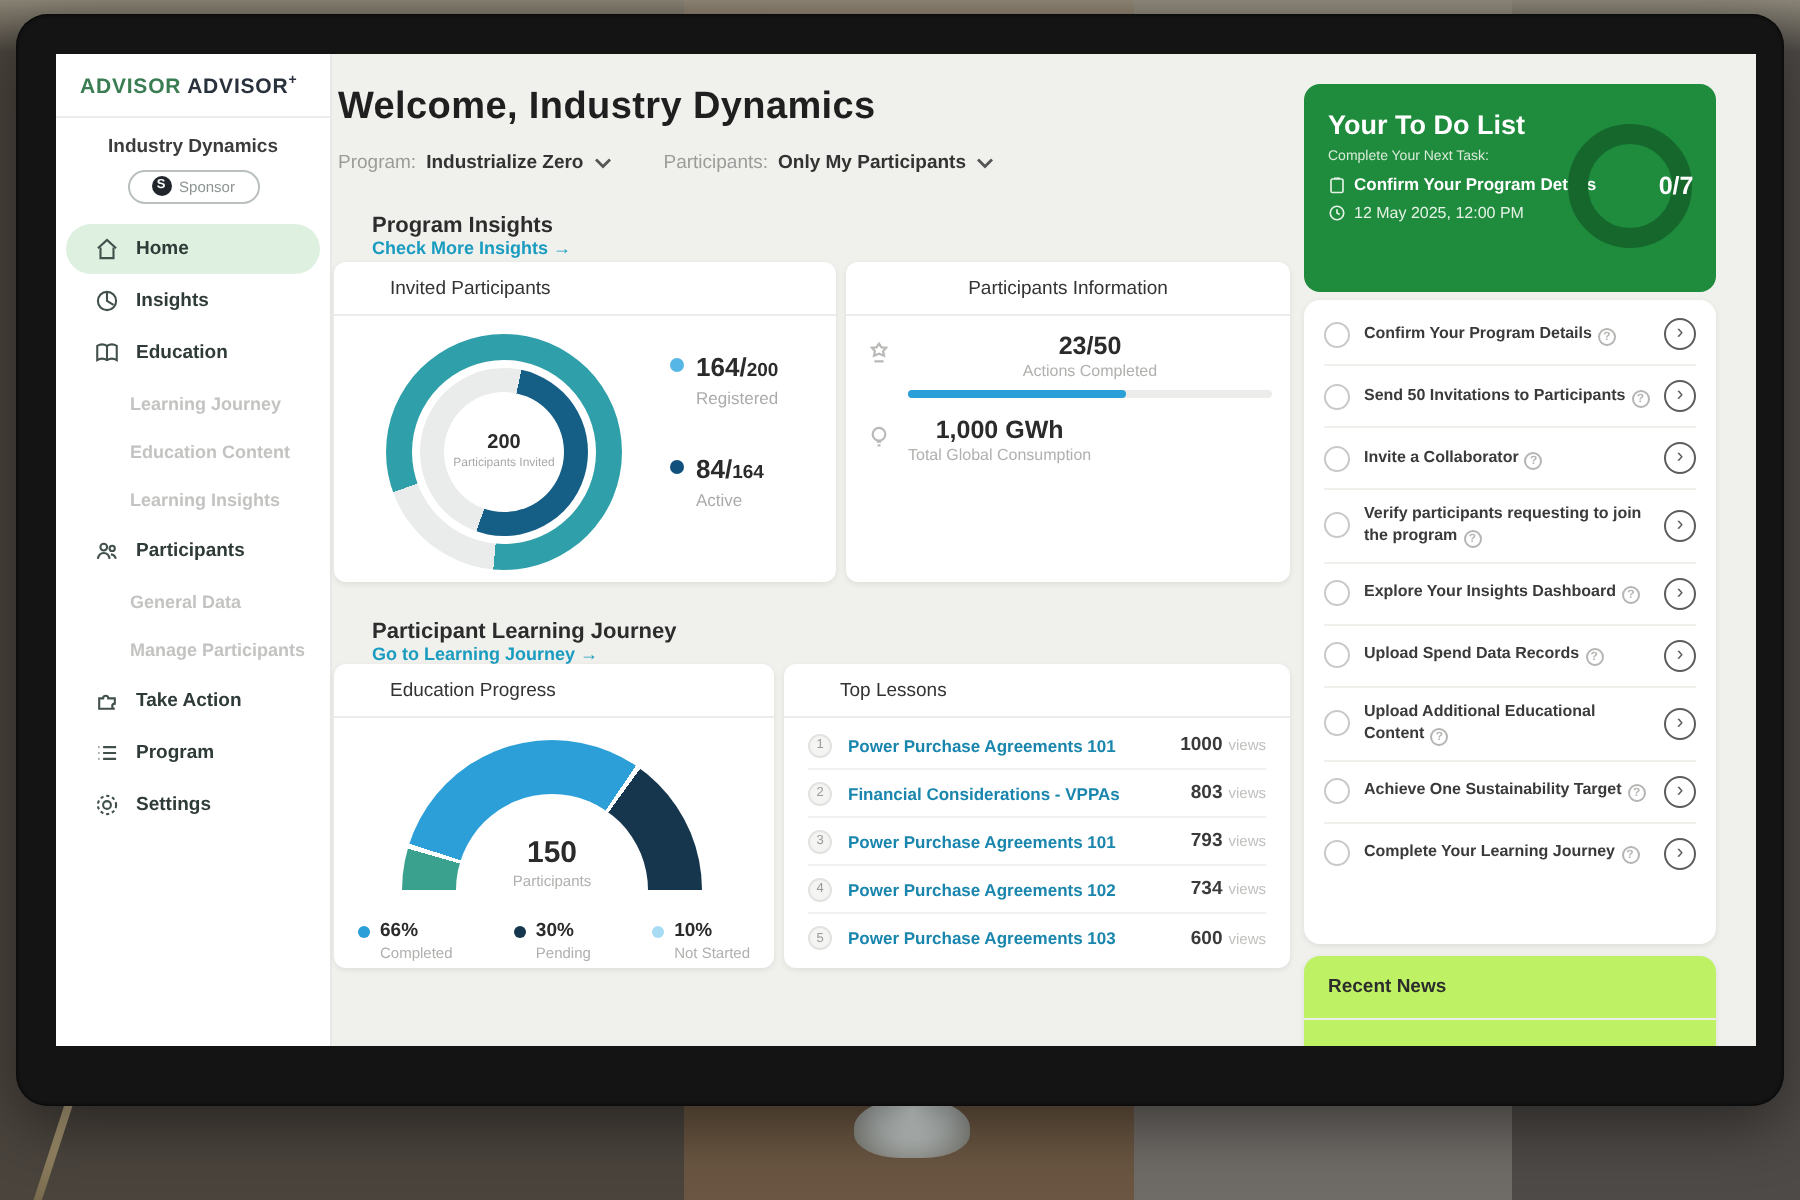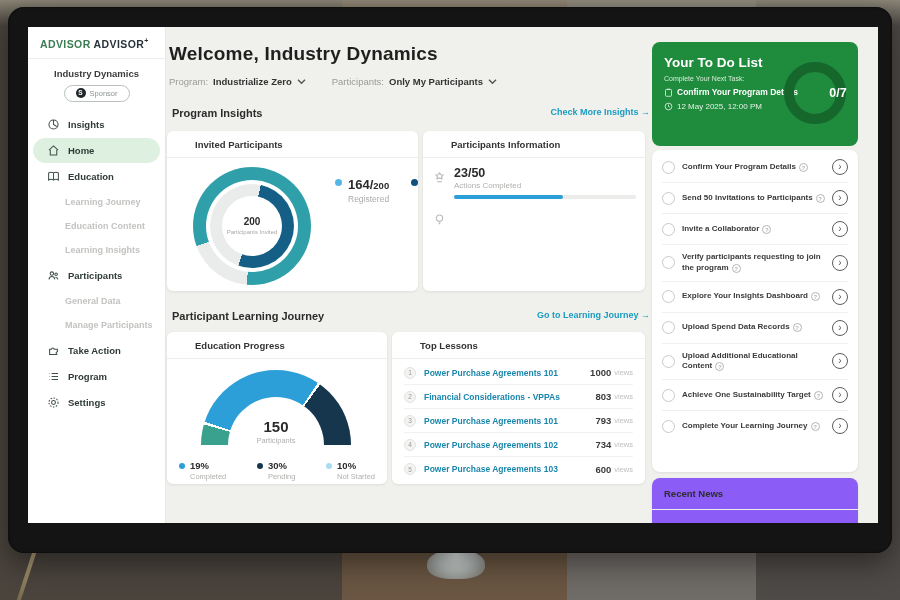--- a/index.html
+++ b/index.html
@@ -32,36 +32,36 @@
   .nav-sub .nav-label { font-size:9px; color:#c3c3c1; font-weight:bold; }
 
   
   .main { position:absolute; left:139px; top:0; width:482px; height:496px; }
   .h1 { position:absolute; left:2px; top:16px; font-size:19px; font-weight:bold; color:#1f1f1f; letter-spacing:.2px; }
   .filters { position:absolute; left:2px; top:49px; display:flex; gap:26px; align-items:center; }
   .filter { display:flex; gap:5px; align-items:center; }
   .f-label { font-size:9.5px; color:#9b9b99; }
   .f-value { font-size:9.5px; font-weight:bold; color:#333; }
   .chev { display:inline-flex; } .chev svg { width:9px; height:7px; stroke:#555; fill:none; stroke-width:1.6; }
-  .sec-head { position:absolute; display:flex; justify-content:space-between; width:478px; left:5px; }
+  .sec-head { position:absolute; display:flex; justify-content:space-between; width:478px; left:19px;flex-direction:column; }
   .sec-title { font-size:11px; font-weight:bold; color:#2c2c2c; }
   .sec-link { font-size:9px; font-weight:bold; color:#1a9cc0; cursor:pointer; }
   .card { position:absolute; background:#fff; border-radius:6px; box-shadow:0 1px 3px rgba(0,0,0,.08); }
-  .card-head { padding:8px 28px 7px; border-bottom:1px solid #ececea; font-size:9.5px; font-weight:bold; color:#333; }
+  .card-head { padding:8px 28px 7px; border-bottom:1px solid #ececea; font-size:9.5px; font-weight:normal; color:#333; }
 
   
   .donut-wrap { position:absolute; left:26px; top:36px; width:118px; height:118px; }
   .ring { border-radius:50%; position:absolute; }
   .donut-outer { width:118px; height:118px; left:0; top:0; }
   .donut-outer-hole { width:92px; height:92px; left:13px; top:13px; background:#fff; }
   .donut-inner { width:84px; height:84px; left:17px; top:17px; }
   .donut-inner-hole { width:60px; height:60px; left:29px; top:29px; background:#fff; display:flex; flex-direction:column; align-items:center; justify-content:center; }
   .donut-c-val { font-size:10px; font-weight:bold; color:#2b2b2b; }
   .donut-c-lab { font-size:6px; color:#a9a9a7; text-align:center; line-height:1.3; margin-top:2px; }
-  .donut-legend { position:absolute; left:168px; top:44px; display:flex; gap:22px; }
+  .donut-legend { position:absolute; left:168px; top:44px; display:flex; flex-direction:column; gap:22px; }
   .dl-item { display:flex; gap:6px; }
   .dl-dot { width:7px; height:7px; border-radius:50%; margin-top:4px; }
   .dl-main { font-size:13px; font-weight:bold; color:#2b2b2b; }
   .dl-sub { font-size:9.5px; font-weight:bold; color:#2b2b2b; }
   .dl-label { font-size:8.5px; color:#ababab; margin-top:1px; }
 
   
   .stats { padding:8px 14px 0 10px; }
   .stat { display:flex; gap:8px; margin-bottom:9px; }
   .stat-icon { width:13px; height:13px; color:#b9b9b7; margin-top:4px; flex:0 0 13px; }
@@ -105,21 +105,21 @@
   .th-ring { position:absolute; right:12px; top:20px; width:62px; height:62px; border-radius:50%; border:10px solid rgba(0,0,0,.28); display:flex; align-items:center; justify-content:center; }
   .th-ring-val { font-size:12.5px; font-weight:bold; color:#fff;margin-left:46px; }
   .todo-card { position:absolute; left:0; top:123px; width:206px; height:322px; border-radius:8px; background:#fff; box-shadow:0 1px 3px rgba(0,0,0,.08); padding:2px 10px; overflow:hidden; }
   .task { display:flex; align-items:center; gap:7px; padding:7px 0; border-bottom:1px solid #efefec; }
   .task:last-of-type { border-bottom:none; }
   .t-check { width:13px; height:13px; border-radius:50%; border:1.3px solid #c9c9c7; flex:0 0 13px; cursor:pointer; }
   .t-label { font-size:8px; font-weight:bold; color:#3a3a3a; line-height:1.35; flex:1; }
   .t-info { display:inline-block; width:9px; height:9px; border-radius:50%; border:1px solid #b5b5b3; color:#b5b5b3; font-size:6px; line-height:8px; text-align:center; vertical-align:-1px; margin-left:3px; }
   .t-go { width:16px; height:16px; border-radius:50%; border:1.4px solid #5c5c5a; color:#5c5c5a; font-size:10px; line-height:13px; text-align:center; flex:0 0 16px; cursor:pointer; }
   .collapse { text-align:center; font-size:8.5px; font-weight:bold; color:#1a9cc0; padding:7px 0 4px; cursor:pointer; }
-  .news-card { position:absolute; left:0; top:451px; width:206px; height:60px; border-radius:8px 8px 0 0; background:#8b5cf6; box-shadow:0 1px 3px rgba(0,0,0,.08); }
+  .news-card { position:absolute; left:0; top:451px; width:206px; height:60px; border-radius:8px 8px 0 0; background:#bef264; box-shadow:0 1px 3px rgba(0,0,0,.08); }
   .news-title { padding:10px 12px; font-size:9.5px; font-weight:bold; color:#2c2c2c; border-bottom:1px solid #ececea; }
 </style>
 </head>
 <body>
 
 <div class="scene">
   <div class="desk-glint"></div>
   <div class="stand-hinge"></div>
   <div class="monitor">
     <div class="screen">
@@ -128,37 +128,37 @@
         <div class="logo">
           <span class="g">ADVISOR</span>
           <span class="d">ADVISOR</span><sup>+</sup>
         </div>
         <div class="org">Industry Dynamics</div>
         <div class="sponsor">
           <span class="dotc">S</span>
           <span class="sp-label">Sponsor</span>
         </div>
         <nav class="nav">
+            <div class="nav-item active">
+              <span class="nav-icon">
+                <svg viewBox="0 0 20 20" fill="none" stroke="currentColor" stroke-width="1.6">
+                  <path d="M3 9.5 10 3l7 6.5"></path>
+                  <path d="M5 8.8V17h10V8.8"></path>
+                </svg>
+              </span>
+              <span class="nav-label">Home</span>
+            </div>
             <div class="nav-item">
               <span class="nav-icon">
                 <svg viewBox="0 0 20 20" fill="none" stroke="currentColor" stroke-width="1.6">
                   <circle cx="10" cy="10" r="7"></circle>
                   <path d="M10 3v7l5 3"></path>
                 </svg>
               </span>
               <span class="nav-label">Insights</span>
-            </div>
-            <div class="nav-item active">
-              <span class="nav-icon">
-                <svg viewBox="0 0 20 20" fill="none" stroke="currentColor" stroke-width="1.6">
-                  <path d="M3 9.5 10 3l7 6.5"></path>
-                  <path d="M5 8.8V17h10V8.8"></path>
-                </svg>
-              </span>
-              <span class="nav-label">Home</span>
             </div>
             <div class="nav-item">
               <span class="nav-icon">
                 <svg viewBox="0 0 20 20" fill="none" stroke="currentColor" stroke-width="1.6">
                   <path d="M2.5 4.5c2.6-1.6 4.9-1.6 7.5 0c2.6-1.6 4.9-1.6 7.5 0v11c-2.6-1.6-4.9-1.6-7.5 0c-2.6-1.6-4.9-1.6-7.5 0Z"></path>
                   <path d="M10 4.5v11"></path>
                 </svg>
               </span>
               <span class="nav-label">Education</span>
             </div>
@@ -268,41 +268,45 @@
               <div class="dl-item">
                 <span class="dl-dot" style="background: rgb(16, 80, 124);"></span>
                 <div>
                   <div><span class="dl-main">84/</span><span class="dl-sub">164</span></div>
                   <div class="dl-label">Active</div>
                 </div>
               </div>
             </div>
         </section>
 
-        <section class="card" style="left:256px; top:104px; width:222px; height:160px;">
+        <section class="card" style="left:256px; top:104px; width:222px; height:160px;text-align:center;">
           <div class="card-head">Participants Information</div>
           <div class="stats" id="info-stats">
               <div class="stat">
                 <span class="stat-icon"><svg viewBox="0 0 14 14" fill="none" stroke="currentColor" stroke-width="1.2">
                     <path d="M7 2l1.4 2 2.4.2-1.6 1.9.5 2.4L7 7.4 4.3 8.5l.5-2.4L3.2 4.2 5.6 4z"></path>
                     <path d="M4.5 11.5h5"></path>
                   </svg></span>
                 <div>
                   <div class="stat-val">23/50</div>
                   <div class="stat-lab">Actions Completed</div>
                   <div class="bar">
                     <div class="bar-fill" style="width: 60%; background: rgb(43, 159, 216);"></div>
                   </div>
                 </div>
               </div>
               <div class="stat">
                 <span class="stat-icon"><svg viewBox="0 0 14 14" fill="none" stroke="currentColor" stroke-width="1.2">
                     <circle cx="7" cy="5.5" r="3.4"></circle>
                     <path d="M5.8 9.5h2.4M6.2 11.5h1.6"></path>
                   </svg></span>
+                <div>
+                  <div class="stat-val">1,000 GWh</div>
+                  <div class="stat-lab">Total Global Consumption</div>
+                </div>
               </div>
             </div>
         </section>
 
         <div class="sec-head" style="top:283px;">
           <span class="sec-title">Participant Learning Journey</span>
           <span class="sec-link"><span>Go to Learning Journey</span> <span>→</span></span>
         </div>
 
         <section class="card" style="left:0; top:305px; width:220px; height:152px;">
@@ -314,21 +318,21 @@
             </div>
             <div class="gauge-center">
               <div class="gauge-val">150</div>
               <div class="gauge-lab">Participants</div>
             </div>
           </div>
           <div class="gauge-legend" id="gauge-legend">
               <div class="gl-item">
                 <span class="gl-dot" style="background: rgb(45, 159, 216);"></span>
                 <div>
-                  <div class="gl-val">19%</div>
+                  <div class="gl-val">66%</div>
                   <div class="gl-lab">Completed</div>
                 </div>
               </div>
               <div class="gl-item">
                 <span class="gl-dot" style="background: rgb(20, 55, 79);"></span>
                 <div>
                   <div class="gl-val">30%</div>
                   <div class="gl-lab">Pending</div>
                 </div>
               </div>

